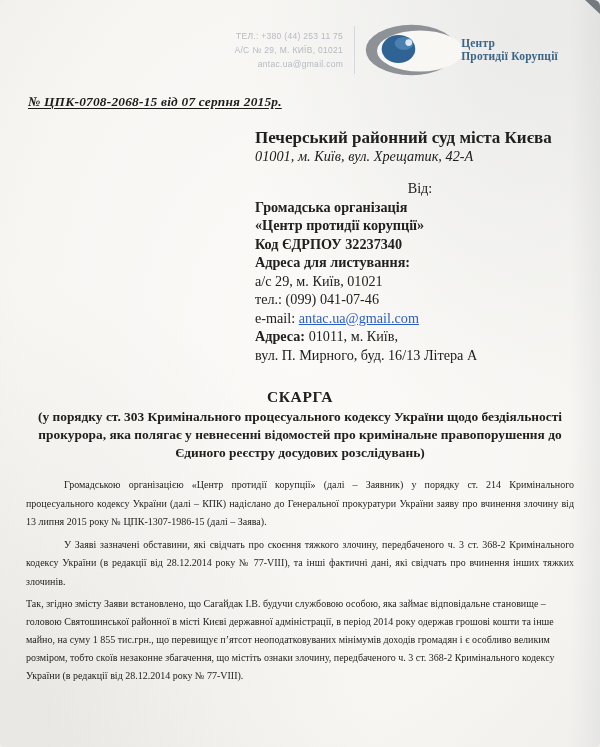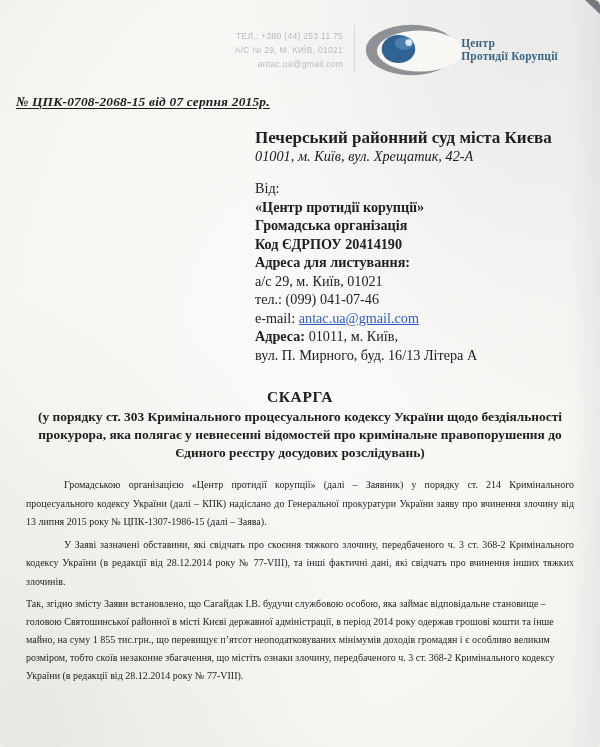--- a/index.html
+++ b/index.html
@@ -39,33 +39,33 @@
   .lh-divider{width:1px;height:48px;background:#d6d9db;}
   .logo{display:flex;align-items:center;padding-left:8px;justify-content:flex-end;}
   .logo-eye{display:block;}
   .logo-text{
     margin-left:-14px;
     font-weight:bold;font-size:11.5px;line-height:13.5px;
     color:#3b6486;letter-spacing:.2px;
   }
   
   .ref-line{
-    position:absolute;left:16px;top:94px;
+    position:absolute;left:28px;top:94px;
     font-weight:bold;font-style:italic;font-size:13.4px;
     text-decoration:underline;text-underline-offset:2px;
     color:#1c1c1a;letter-spacing:.2px;
   }
   
   .right-col{
     position:absolute;left:255px;top:128px;width:330px;
     font-size:14.2px;line-height:18.5px;
   }
   .recipient-name{font-weight:bold;font-size:17px;line-height:19px;}
   .recipient-address{font-style:italic;font-size:14.3px;line-height:19px;}
-  .from-label{margin-top:13px;}
+  .from-label{margin-top:13px;text-align:center;}
   .b{font-weight:bold;}
   .email-link{color:#2b5ec5;text-decoration:underline;cursor:pointer;}
   
   .title-block{
     position:absolute;top:387px;left:0;width:600px;text-align:center;
   }
   .doc-title{font-weight:bold;font-size:15.5px;letter-spacing:.6px;line-height:19px;}
   .doc-subtitle{
     margin:2px auto 0;width:556px;
     font-weight:bold;font-size:13.4px;line-height:18px;
@@ -106,23 +106,23 @@
     </div>
   </header>
 
   <div class="ref-line">№ ЦПК-0708-2068-15 від 07 серпня 2015р.</div>
 
   <section class="right-col">
     <div class="recipient-name">Печерський районний суд міста Києва</div>
     <div class="recipient-address">01001, м. Київ, вул. Хрещатик, 42-А</div>
 
     <div class="from-label">Від:</div>
+    <div class="b">Громадська організація</div>
     <div class="b">«Центр протидії корупції»</div>
-    <div class="b">Громадська організація</div>
-    <div class="b">Код ЄДРПОУ 20414190</div>
+    <div class="b">Код ЄДРПОУ 32237340</div>
     <div class="b">Адреса для листування:</div>
     <div>а/с 29, м. Київ, 01021</div>
     <div>тел.: (099) 041-07-46</div>
     <div><span>e-mail: </span><a class="email-link">antac.ua@gmail.com</a></div>
     <div><span class="b">Адреса: </span><span>01011, м. Київ,</span></div>
     <div>вул. П. Мирного, буд. 16/13 Літера А</div>
   </section>
 
   <section class="title-block">
     <div class="doc-title">СКАРГА</div>

